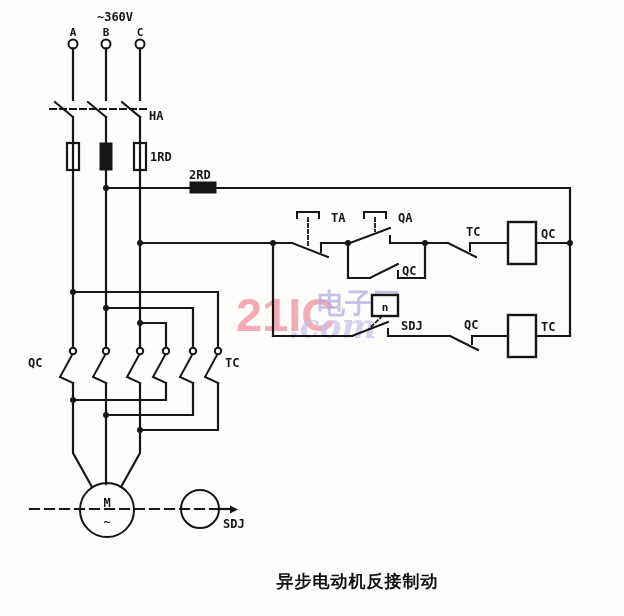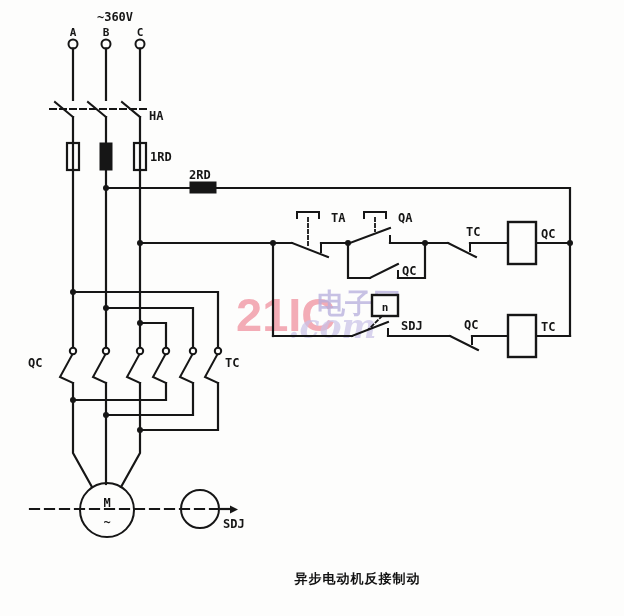--- a/index.html
+++ b/index.html
@@ -15,21 +15,21 @@
   .term{fill:#fdfdfc;stroke:#161616;stroke-width:2;}
   .coil{fill:#fdfdfc;stroke:#161616;stroke-width:2.4;}
   .fuse{fill:none;stroke:#161616;stroke-width:2.2;}
   .fusefill{fill:#161616;stroke:#161616;stroke-width:1;}
   .lbl{font-family:"DejaVu Sans Mono",monospace;font-size:12px;font-weight:bold;fill:#161616;}
   .sm{font-size:11px;}
   .wm-brand{font-family:"Liberation Sans",sans-serif;font-size:47px;font-weight:bold;opacity:.75;}
   .wm-site{font-family:"Liberation Sans",sans-serif;font-size:28px;font-weight:bold;opacity:.75;}
   .wm-dom{font-family:"DejaVu Serif",serif;font-size:33px;font-weight:bold;font-style:italic;opacity:.7;}
   .caption{position:absolute;left:250px;top:570px;width:215px;text-align:center;
-           font-size:13px;font-weight:bold;letter-spacing:1px;color:#111;}
+           font-size:17px;font-weight:bold;letter-spacing:1px;color:#111;}
 </style>
 </head>
 <body>
 
 <div class="stage">
 <svg width="624" height="616" viewBox="0 0 624 616">
 
   <g>
     <text x="236" y="331" class="wm-brand" fill="#f0919f">21IC</text>
     <text x="317" y="313" class="wm-site" fill="#b6aedd">电子网</text>

